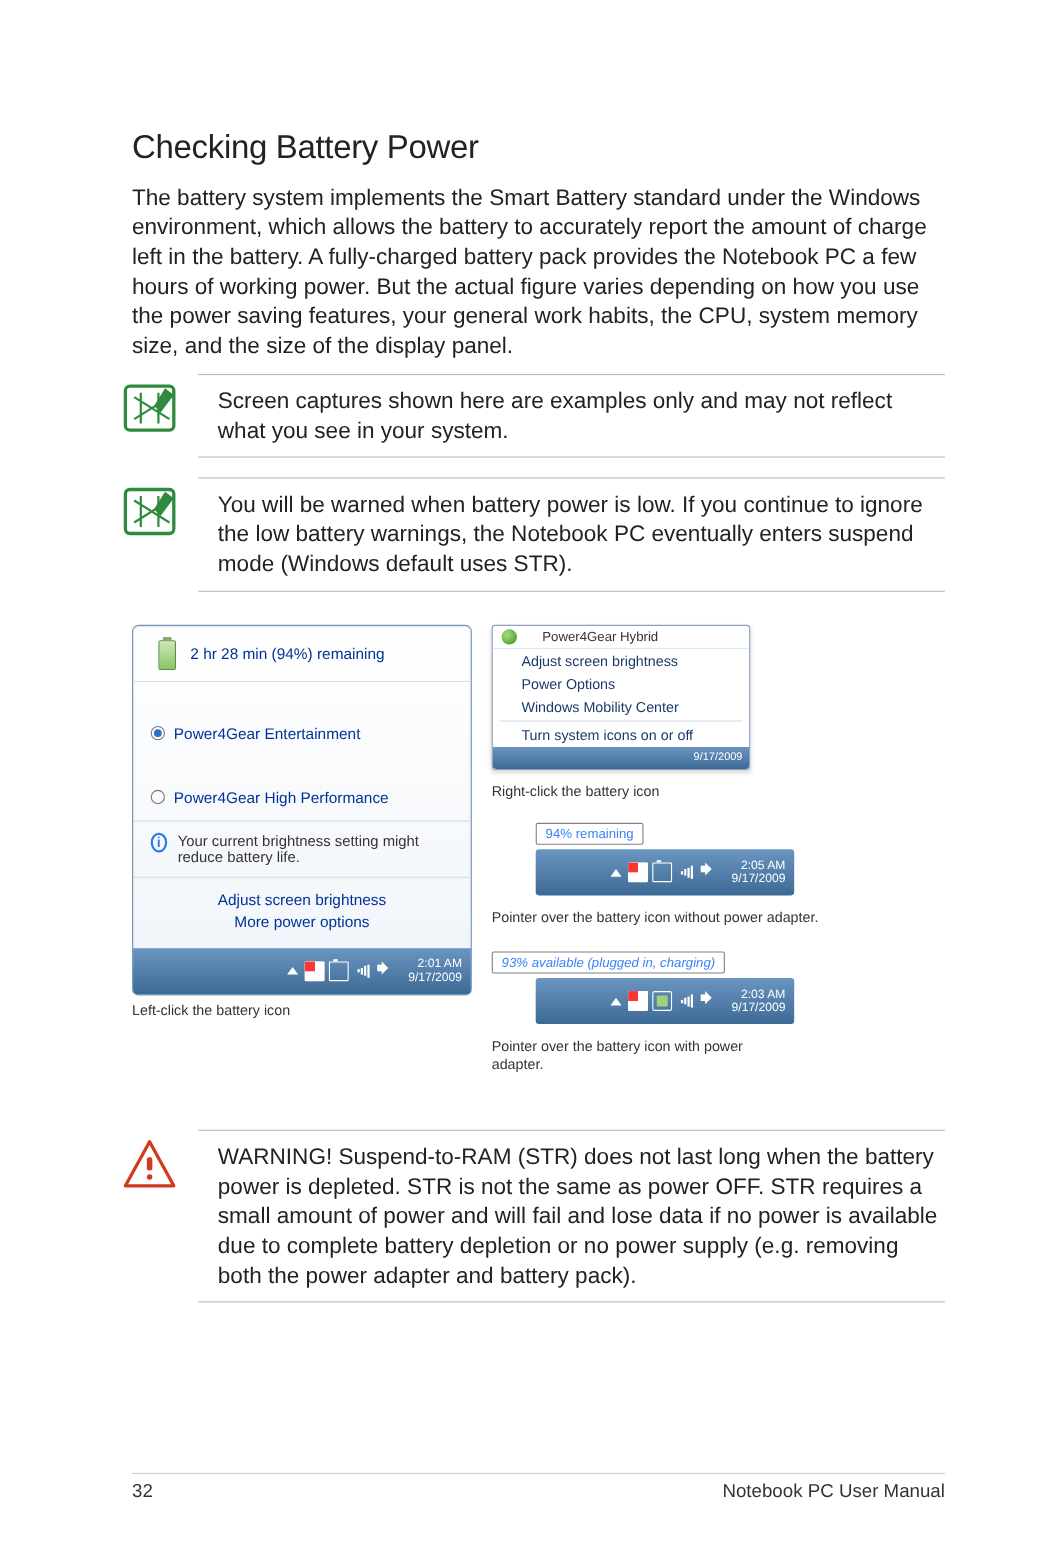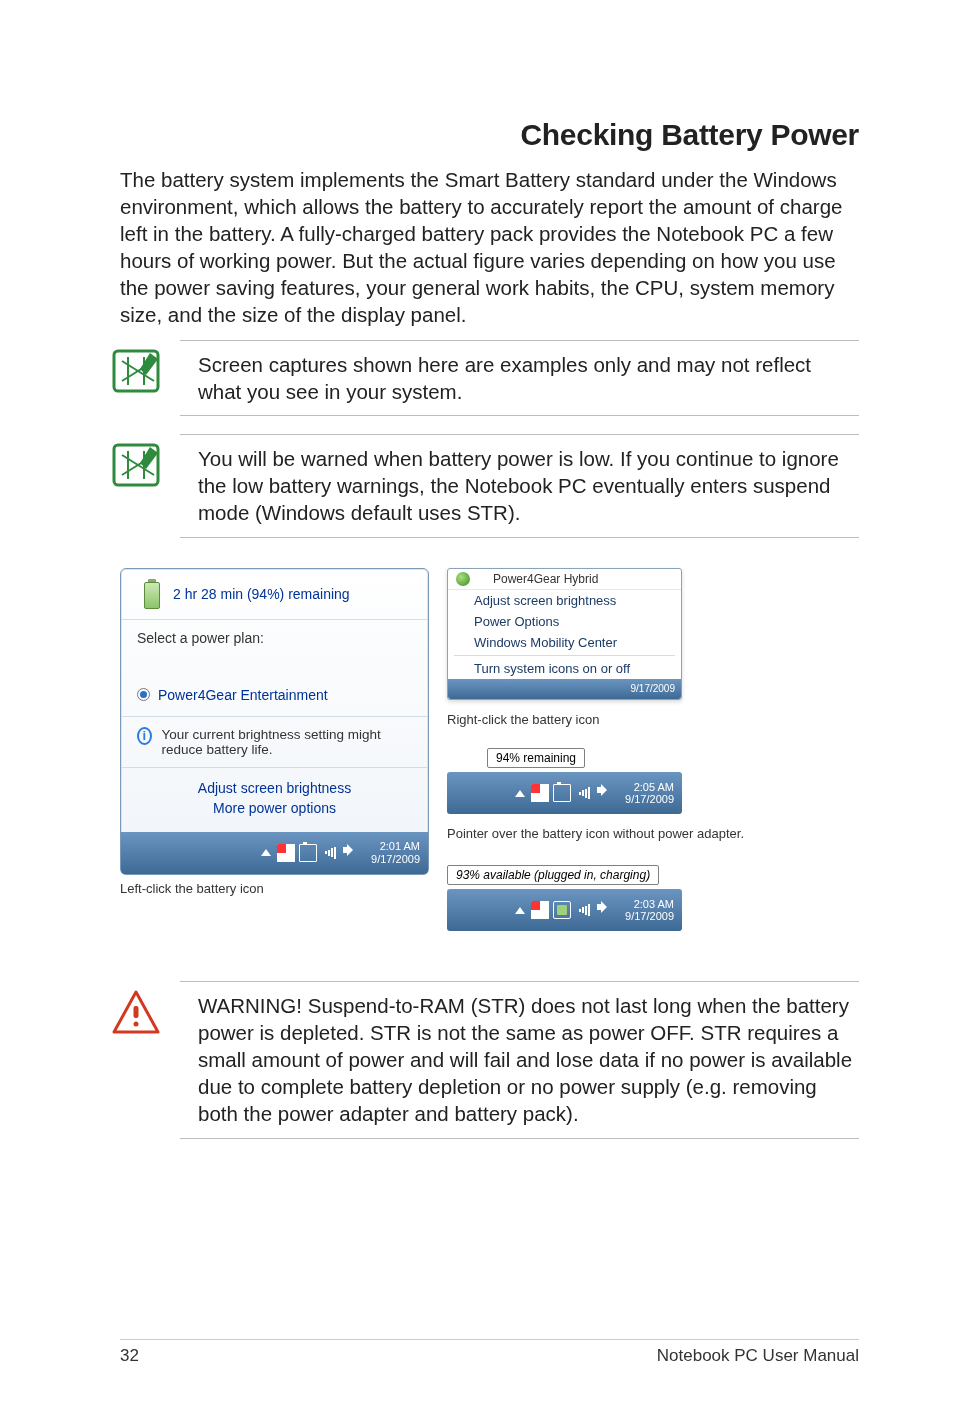--- a/index.html
+++ b/index.html
@@ -7,24 +7,23 @@
     width: 954px;
     height: 1418px;
     background: #fff;
     font-family: "Segoe UI", "Myriad Pro", Arial, sans-serif;
     color: #222;
     position: relative;
     padding: 118px 95px 0 120px;
   }
   h2.page-title {
     font-size: 30px;
-    font-weight: 700;
+    font-weight: 400;
     margin-bottom: 14px;
     letter-spacing: -0.3px;
-    text-align: right;
   }
   p.intro {
     font-size: 20.5px;
     line-height: 1.32;
   }
   .note-block {
     border-top: 1px solid #bcbcbc;
     border-bottom: 1px solid #bcbcbc;
     margin: 12px 0 18px 60px;
     padding: 10px 0 10px 18px;
@@ -96,27 +95,27 @@
     font-size:13px; color:#1b3a66; width:235px;
     box-shadow:0 2px 4px rgba(0,0,0,0.15);
   }
   .ctx-title{display:flex;align-items:center;gap:23px;padding:3px 8px;border-bottom:1px solid #e3e8ee;font-size:12px;color:#333;}
   .p4g-ico{width:14px;height:14px;border-radius:50%;background:radial-gradient(circle at 5px 5px,#a7e07f,#3b8b1f);}
   .ctx-menu .ctx-item{padding:3px 10px 3px 26px;}
   .ctx-menu .ctx-sep{height:1px;background:#d6dde4;margin:2px 6px;}
   .ctx-menu .ctx-mini-tray{background:linear-gradient(#6a95c0,#3d6a95);height:20px;display:flex;align-items:center;justify-content:flex-end;padding:0 6px;gap:4px;color:#fff;font-size:10px;border-radius:0 0 3px 3px;}
 
   .tooltipbox{
-    border:1px solid #808080; background:#fff; font-size:12px; color:#000000;
+    border:1px solid #808080; background:#fff; font-size:12px; color:#3b82f6;
     padding:2px 8px; border-radius:2px; margin-left:40px;
   }
   .mini-taskbar{
     background:linear-gradient(#6a95c0,#3d6a95); height:42px; width:235px;
     display:flex;align-items:center;justify-content:flex-end;padding:0 8px;gap:6px;color:#fff;font-size:11px;
-    border-radius:3px; margin-top:-2px;
+    border-radius:3px; margin-top:-2px;margin-left:40px;
   }
   .col-right .caption{font-size:13px;}
   .warn-block{
     border-top:1px solid #bcbcbc; border-bottom:1px solid #bcbcbc;
     margin: 50px 0 0 60px; padding:10px 0 10px 18px;
     font-size:20.5px; line-height:1.32; position:relative;
   }
   .footer{
     position:absolute; bottom:52px; left:120px; right:95px;
     display:flex; justify-content:space-between; font-size:17px; color:#333;
@@ -167,25 +166,28 @@
   <span>You will be warned when battery power is low. If you continue to ignore the low battery warnings, the Notebook PC eventually enters suspend mode (Windows default uses STR).</span>
 </div>
 
 <div class="figures">
   <div class="col-left">
     <div class="power-popup">
       <div class="battstat">
         <span class="batt-ico"></span>
         <span>2 hr 28 min (94%) remaining</span>
       </div>
-      <div class="selectplan">Select a power plan:</div>
       <div class="plans">
         <div class="plan">
           <span class="radio sel"></span>
           <span>Power4Gear Entertainment</span>
+        </div>
+        <div class="plan">
+          <span class="radio"></span>
+          <span>Power4Gear High Performance</span>
         </div>
       </div>
       <div class="brightnote">
         <span class="info-ico">i</span>
         <span>Your current brightness setting might reduce battery life.</span>
       </div>
       <div class="links">
         <div>Adjust screen brightness</div>
         <div>More power options</div>
       </div>
@@ -287,20 +289,21 @@
           </span>
         <span>
             <span class="spk"></span>
           </span>
       </div>
       <div class="tray-time">
         <span class="t">2:03 AM</span>
         <span class="t">9/17/2009</span>
       </div>
     </div>
+    <div class="caption" style="max-width:260px;">Pointer over the battery icon with power adapter.</div>
   </div>
 </div>
 
 <div class="warn-block">
   <span class="warn-icon">
     <svg viewBox="0 0 52 48">
       <path d="M26 4 L48 44 L4 44 Z" fill="none" stroke="#d13a1f" stroke-width="3" stroke-linejoin="round"></path>
       <circle cx="26" cy="36" r="2.5" fill="#d13a1f"></circle>
       <rect x="23.5" y="18" width="5" height="12" rx="2" fill="#d13a1f"></rect>
     </svg>

